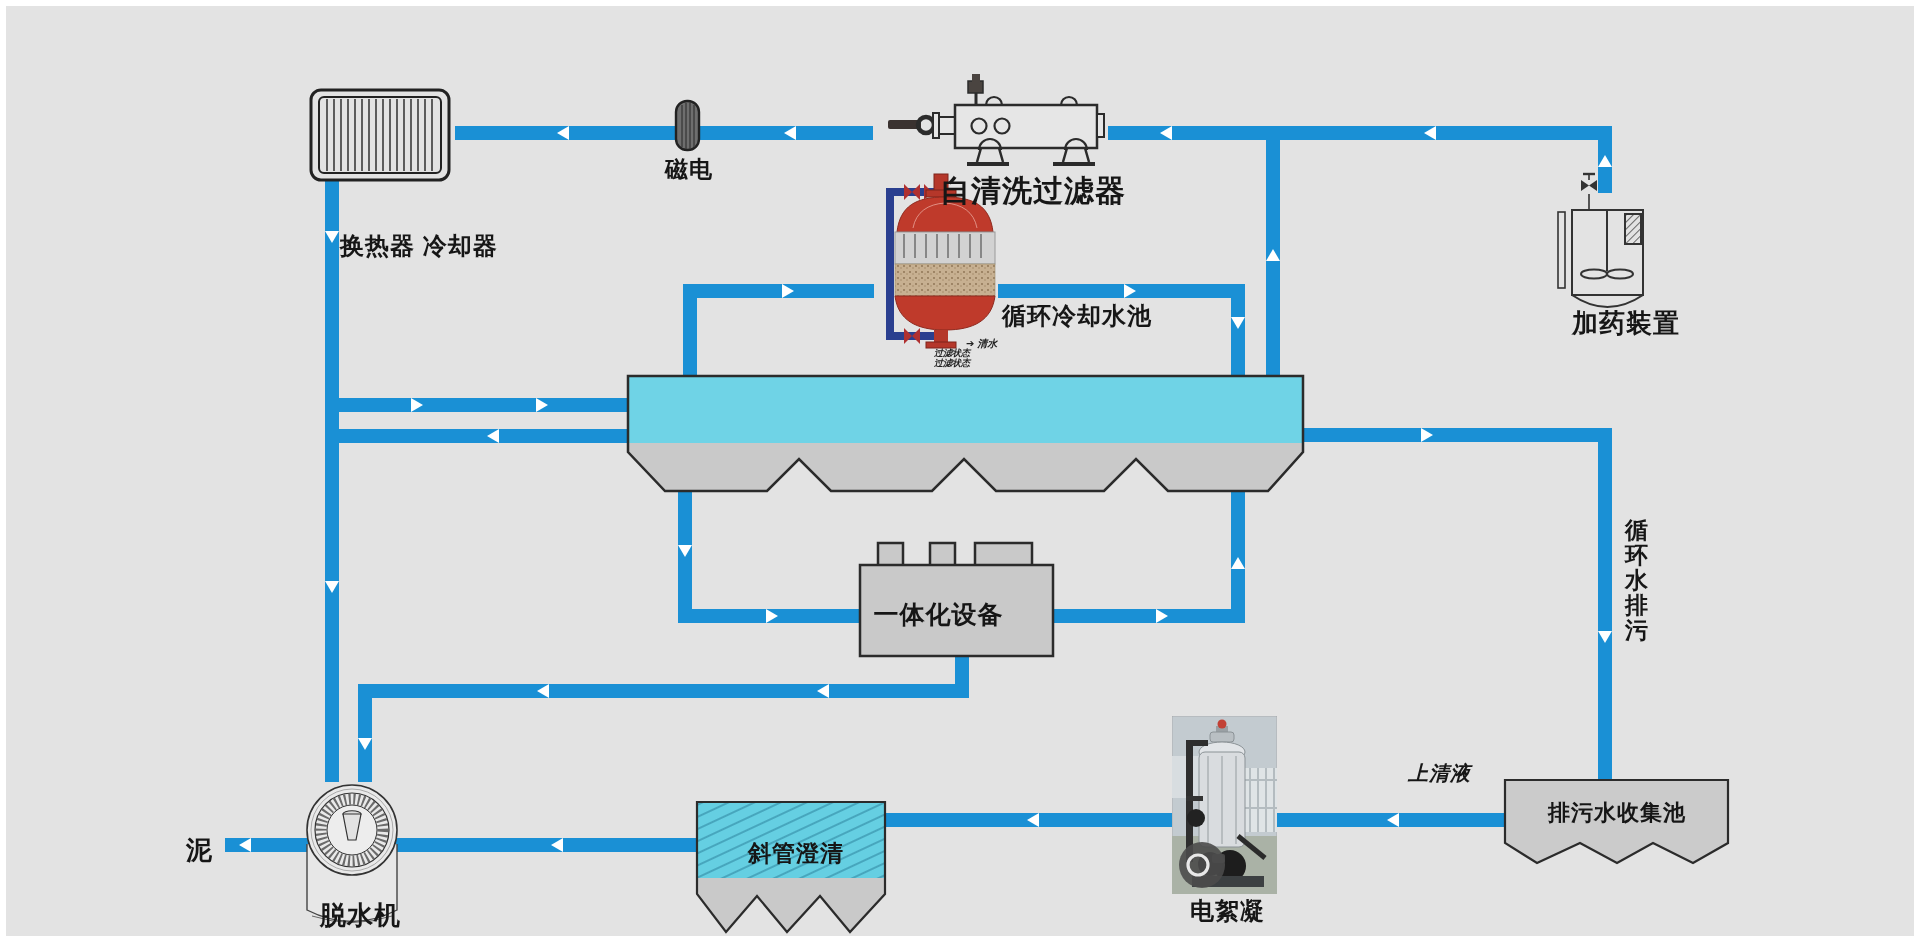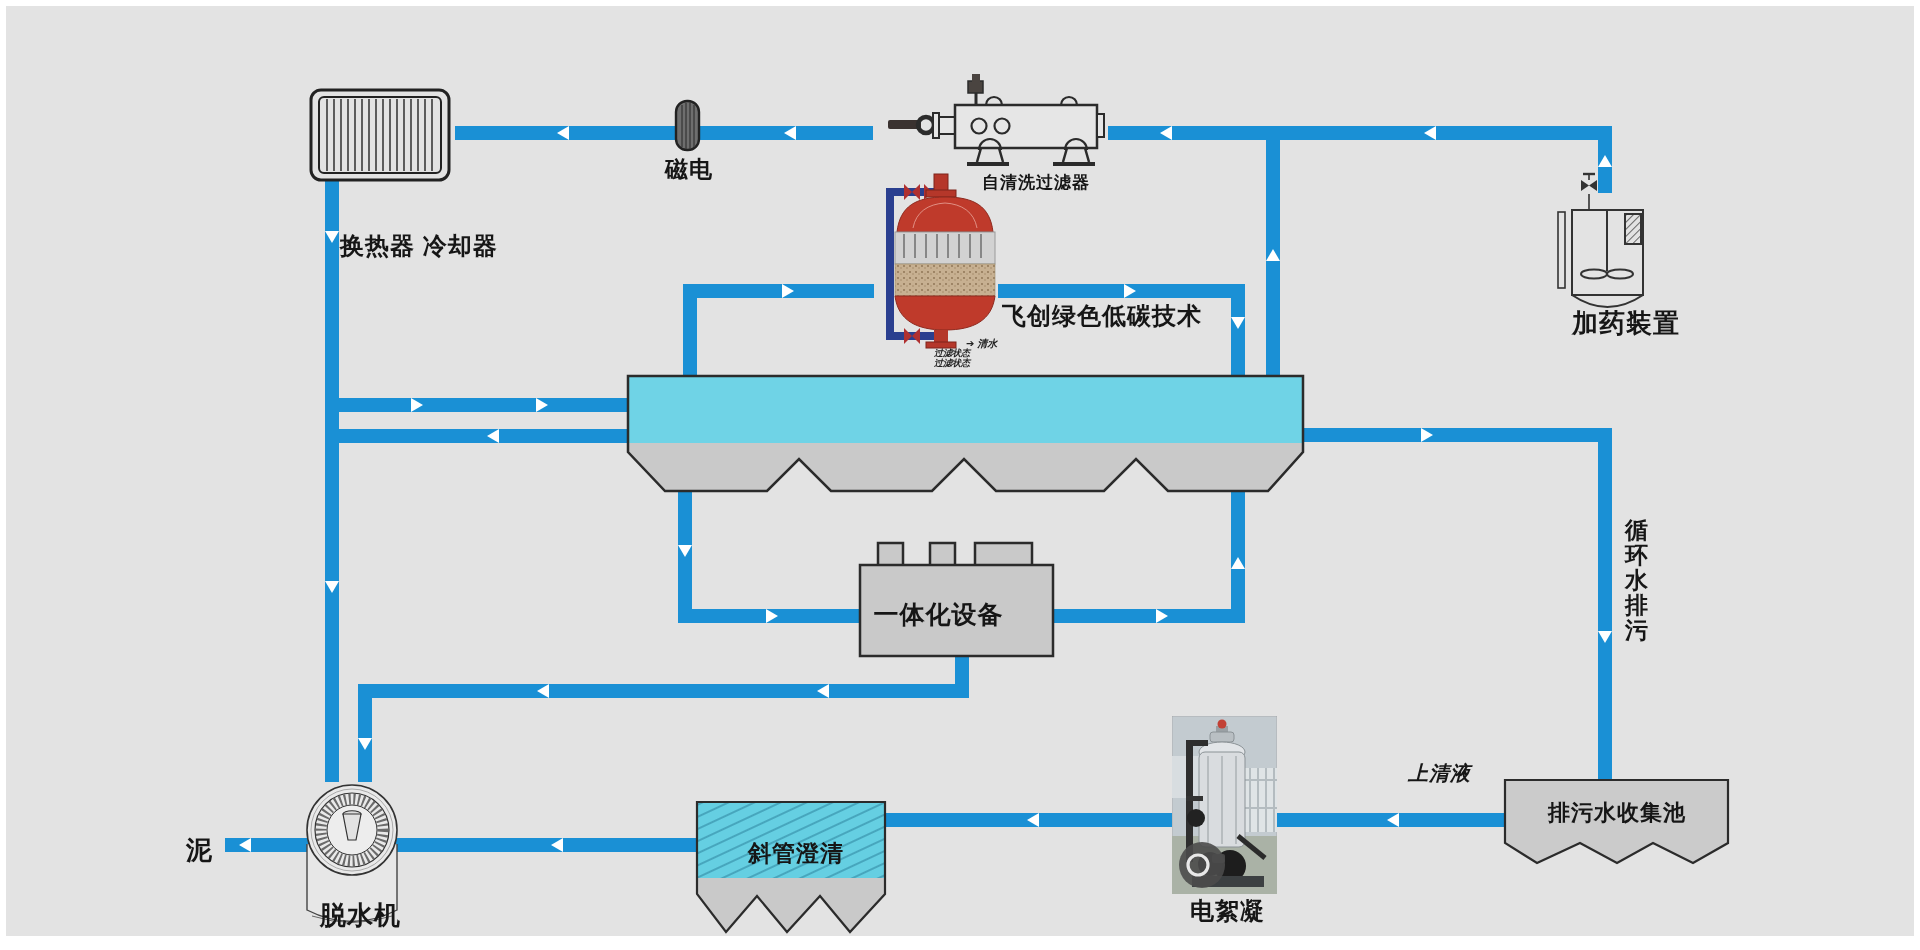--- a/index.html
+++ b/index.html
@@ -260,22 +260,22 @@
     <rect x="14" y="80" width="17" height="5" fill="#333"></rect>
     <circle cx="24" cy="102" r="9" fill="#222"></circle>
     <line x1="66" y1="120" x2="93" y2="142" stroke="#2b2b2b" stroke-width="5"></line>
     <circle cx="58" cy="150" r="16" fill="#1d1d1d"></circle>
     <circle cx="38" cy="148" r="12" fill="#242424"></circle>
     <rect x="20" y="160" width="72" height="11" fill="#3c4042"></rect>
   </svg>
 
   <div class="lbl" style="left:340px;top:186px;font-size:24px;margin-top:44px;">换热器 冷却器</div>
   <div class="lbl center" style="left:660px;top:154px;width:58px;font-size:23px;font-family:Liberation Serif, serif;">磁电</div>
-  <div class="lbl" style="left:982px;top:171px;font-size:17px;">自清洗过滤器</div>
-  <div class="lbl" style="left:1002px;top:300px;font-size:24px;">飞创绿色低碳技术</div>
+  <div class="lbl" style="left:940px;top:171px;font-size:30px;">自清洗过滤器</div>
+  <div class="lbl" style="left:1002px;top:300px;font-size:24px;">循环冷却水池</div>
   <div class="lbl" style="left:1572px;top:306px;font-size:26px;">加药装置</div>
   <div class="lbl center" style="left:860px;top:598px;width:157px;font-size:25px;">一体化设备</div>
   <div class="lbl vtext" style="left:1622px;top:518px;width:30px;font-size:23px;">循
 环
 水
 排
 污</div>
   <div class="lbl center" style="left:1508px;top:798px;width:218px;font-size:22px;">排污水收集池</div>
   <div class="lbl" style="left:1408px;top:760px;font-size:20px;font-style:italic;">上清液</div>
   <div class="lbl" style="left:1190px;top:895px;font-size:24px;">电絮凝</div>

